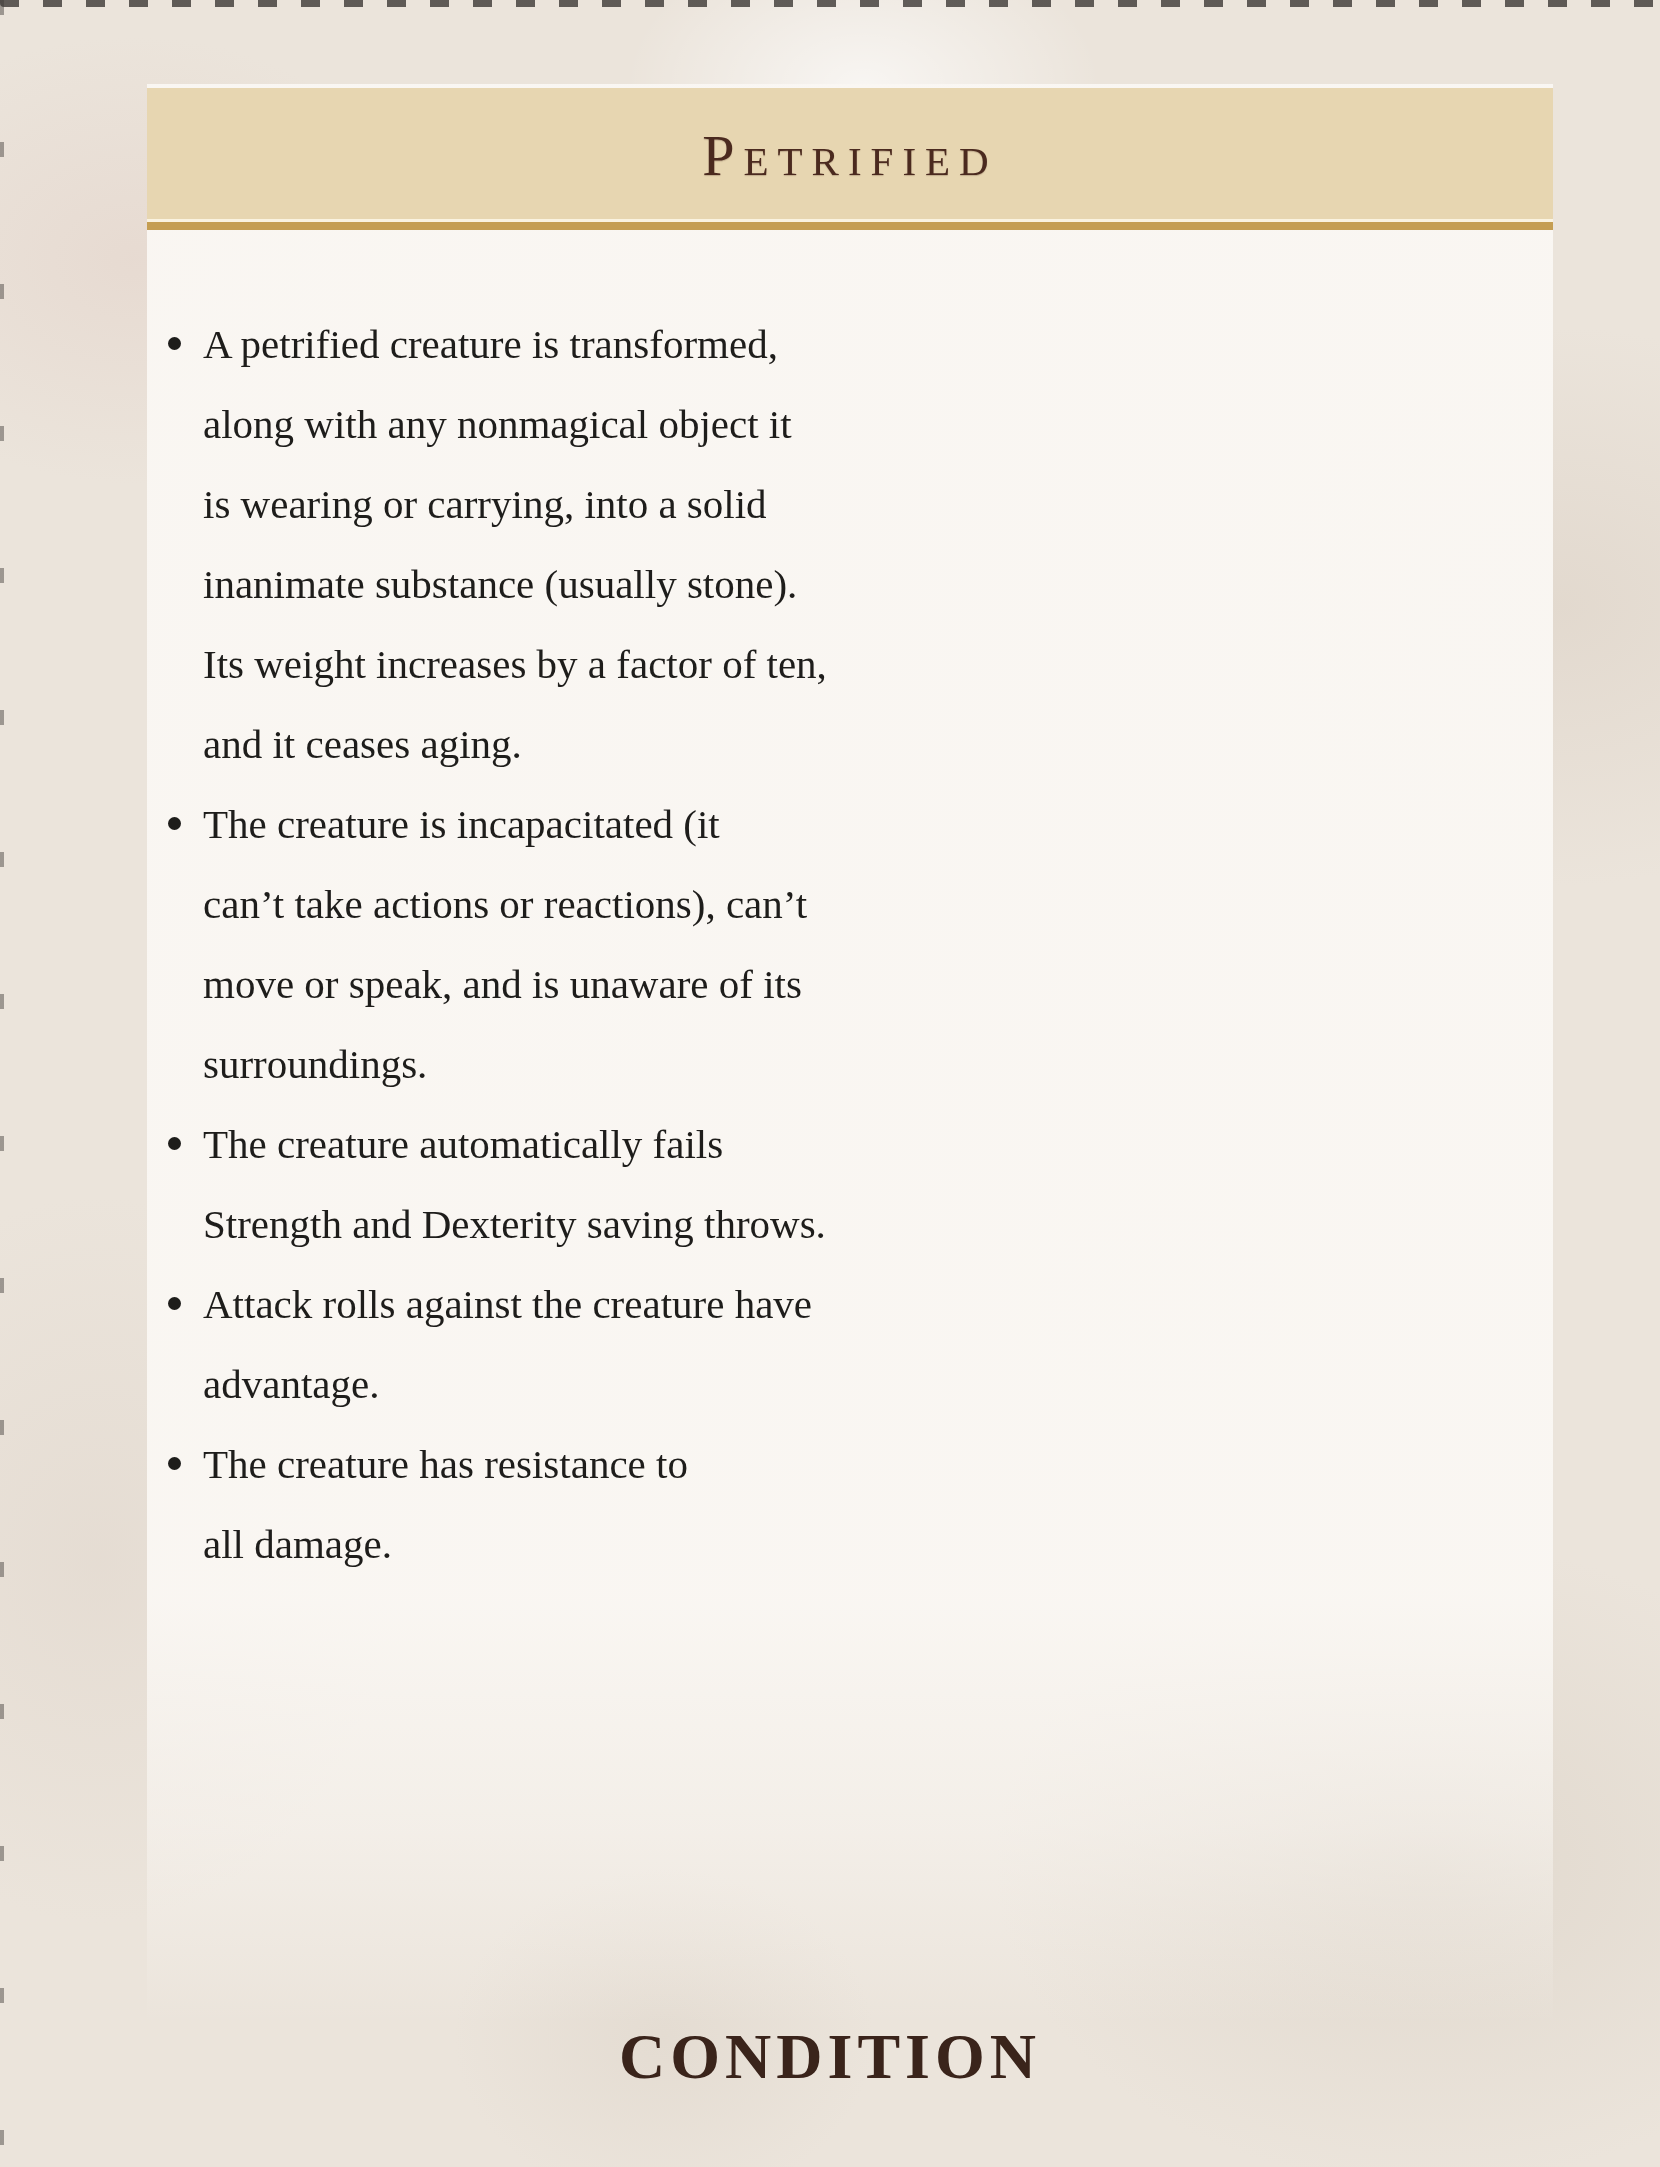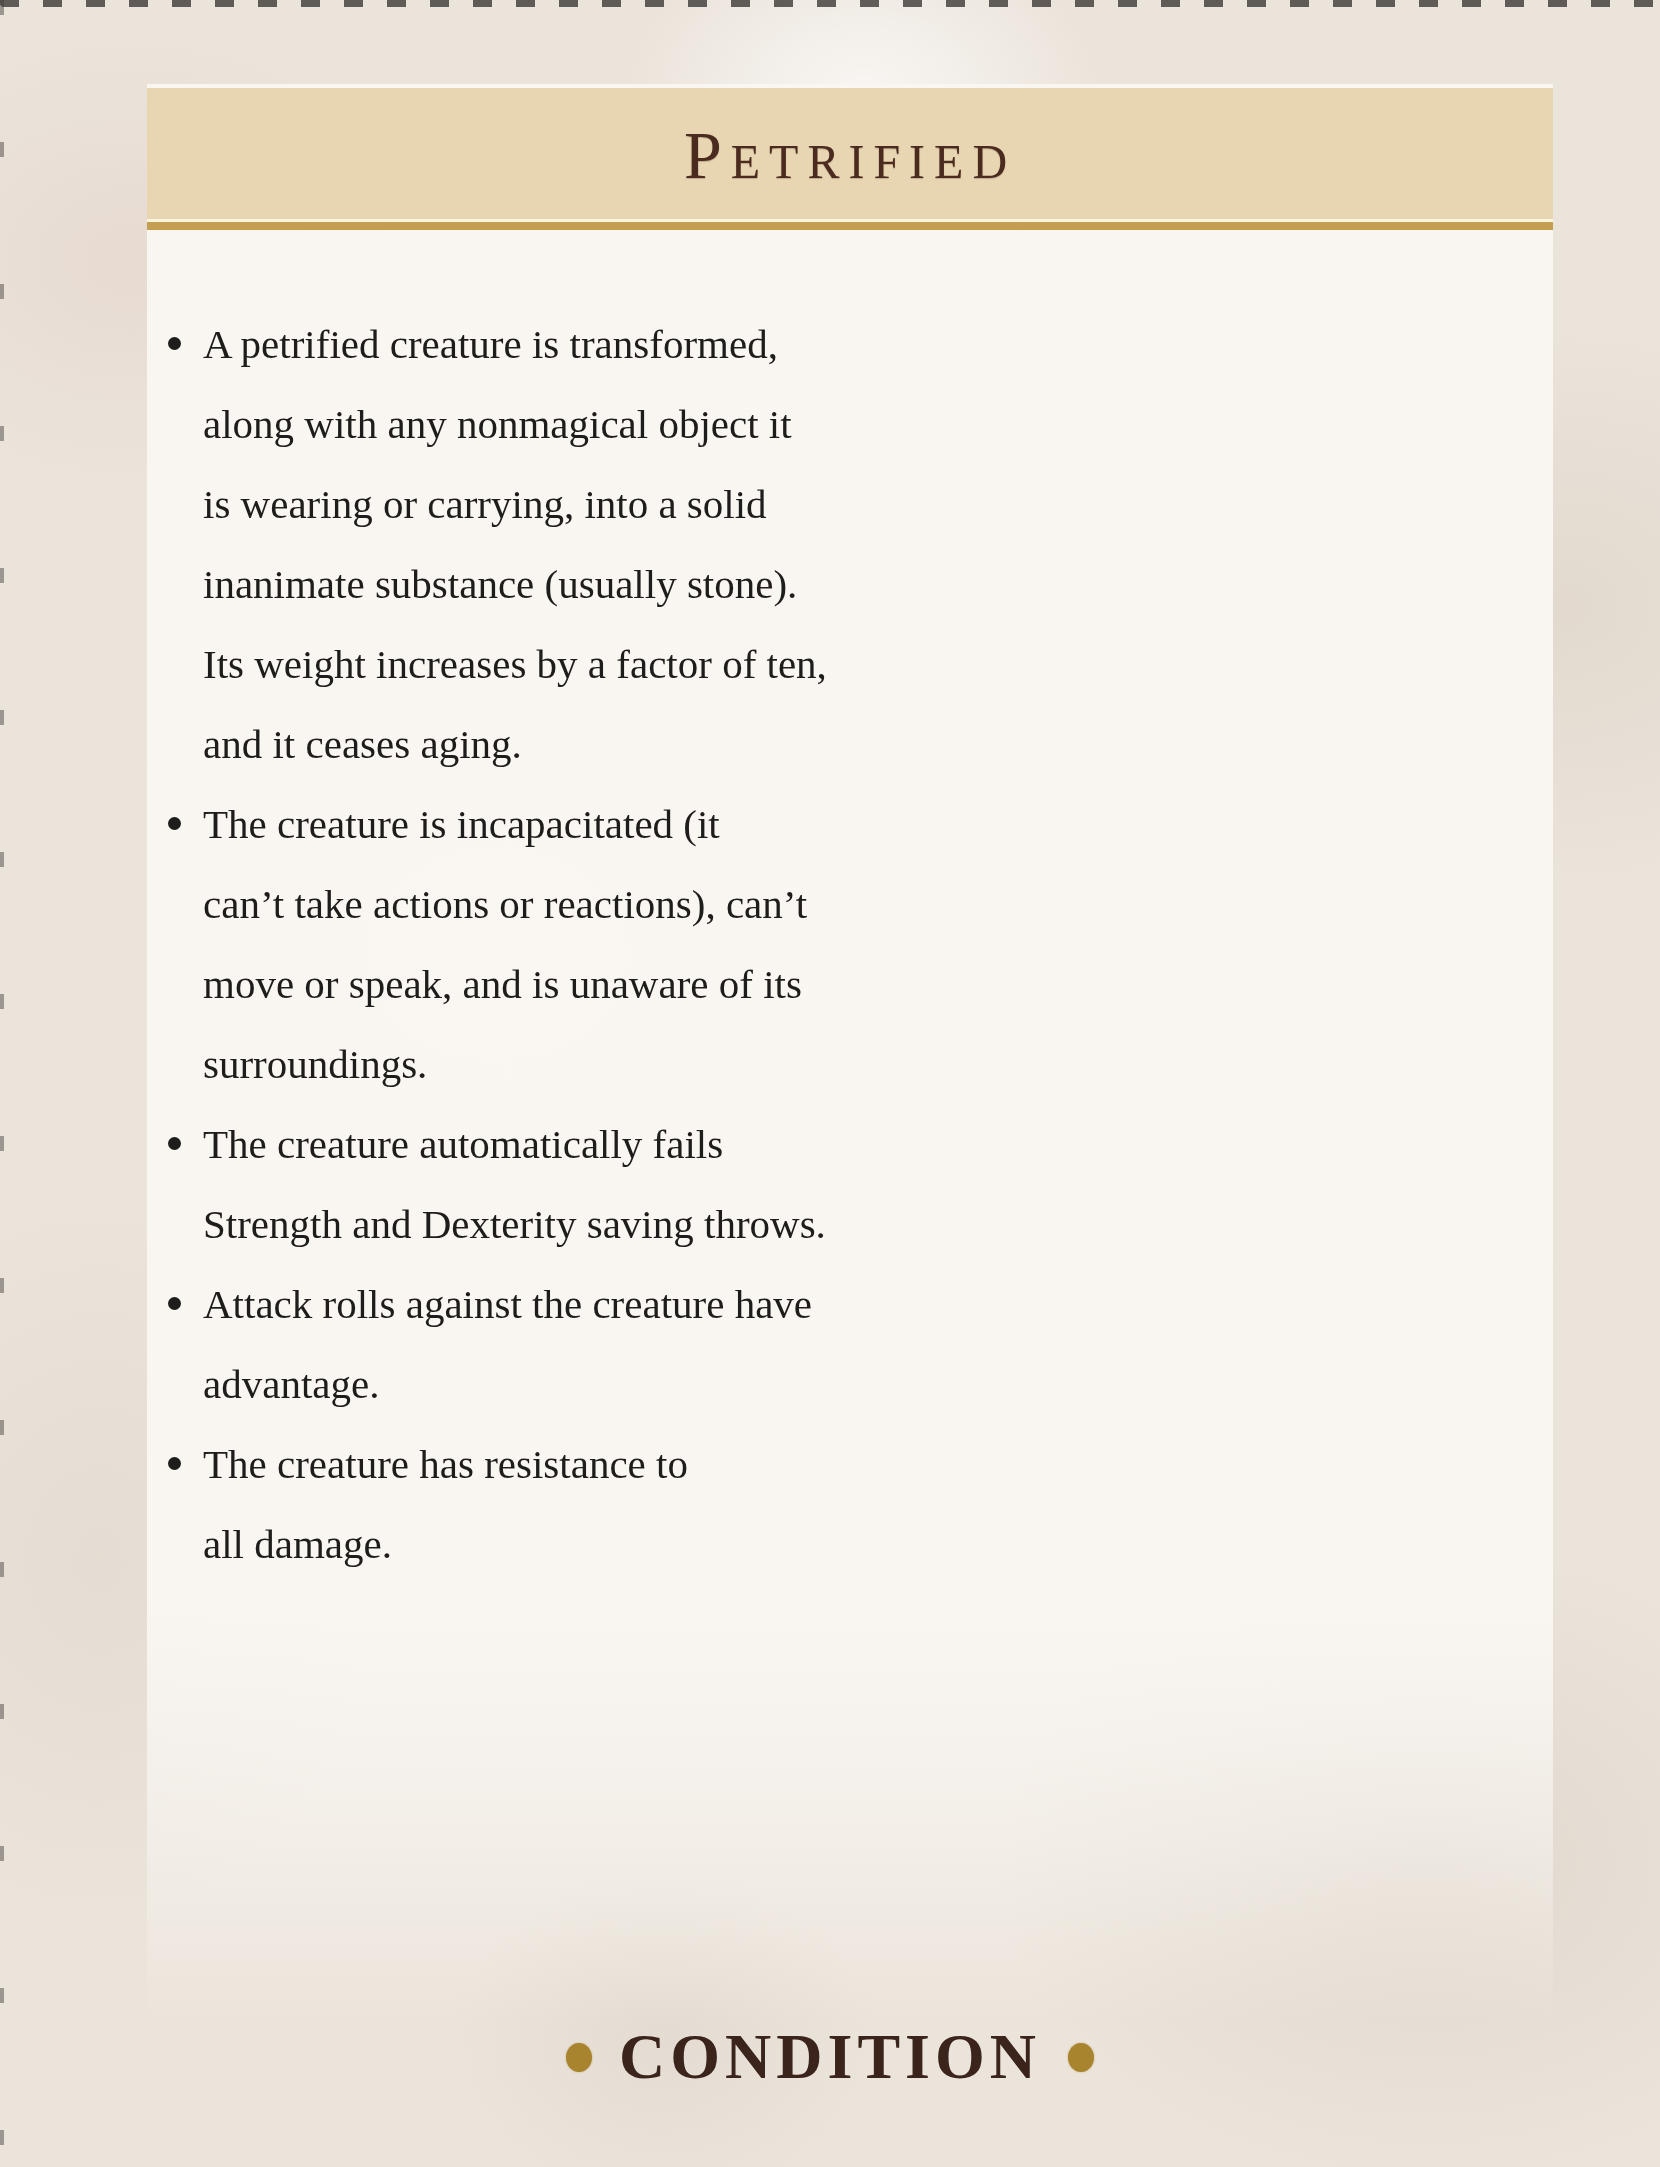--- a/index.html
+++ b/index.html
@@ -56,21 +56,21 @@
   
   .banner{
     position:absolute;left:147px;top:88px;width:1406px;height:134px;
     background:var(--banner);
     border-bottom:8px solid var(--banner-line);
     box-shadow:inset 0 -3px 0 rgba(252,246,230,.9);
     display:flex;align-items:center;justify-content:center;
   }
   .banner h1{
     margin:9px;
-    font-size:68px;
+    font-size:58px;
     font-weight:normal;
     font-variant:small-caps;
     letter-spacing:9px;
     color:var(--maroon);
     text-shadow:0 1px 1px rgba(75,42,31,.25);
   }
   
   .bullets{
     position:absolute;left:147px;top:304px;width:1406px;
     margin:0;padding:0;list-style:none;
@@ -87,21 +87,21 @@
   .bullets .btext{
     display:block;
     white-space:pre-line;
     font-size:41px;
     line-height:80px;
     color:var(--ink);
   }
   
   .footer{
     position:absolute;left:0;top:2012px;width:1660px;height:90px;
-    display:flex;align-items:center;justify-content:center;gap:27px;
+    display:flex;align-items:center;justify-content:center;gap:27px;flex-direction:column;
   }
   .footer .label{
     font-size:64px;
     font-weight:600;
     letter-spacing:5px;
     color:var(--footer-text);
   }
   .footer .gdot{
     width:26px;height:29px;border-radius:50%;
     background:var(--gold-dot);

